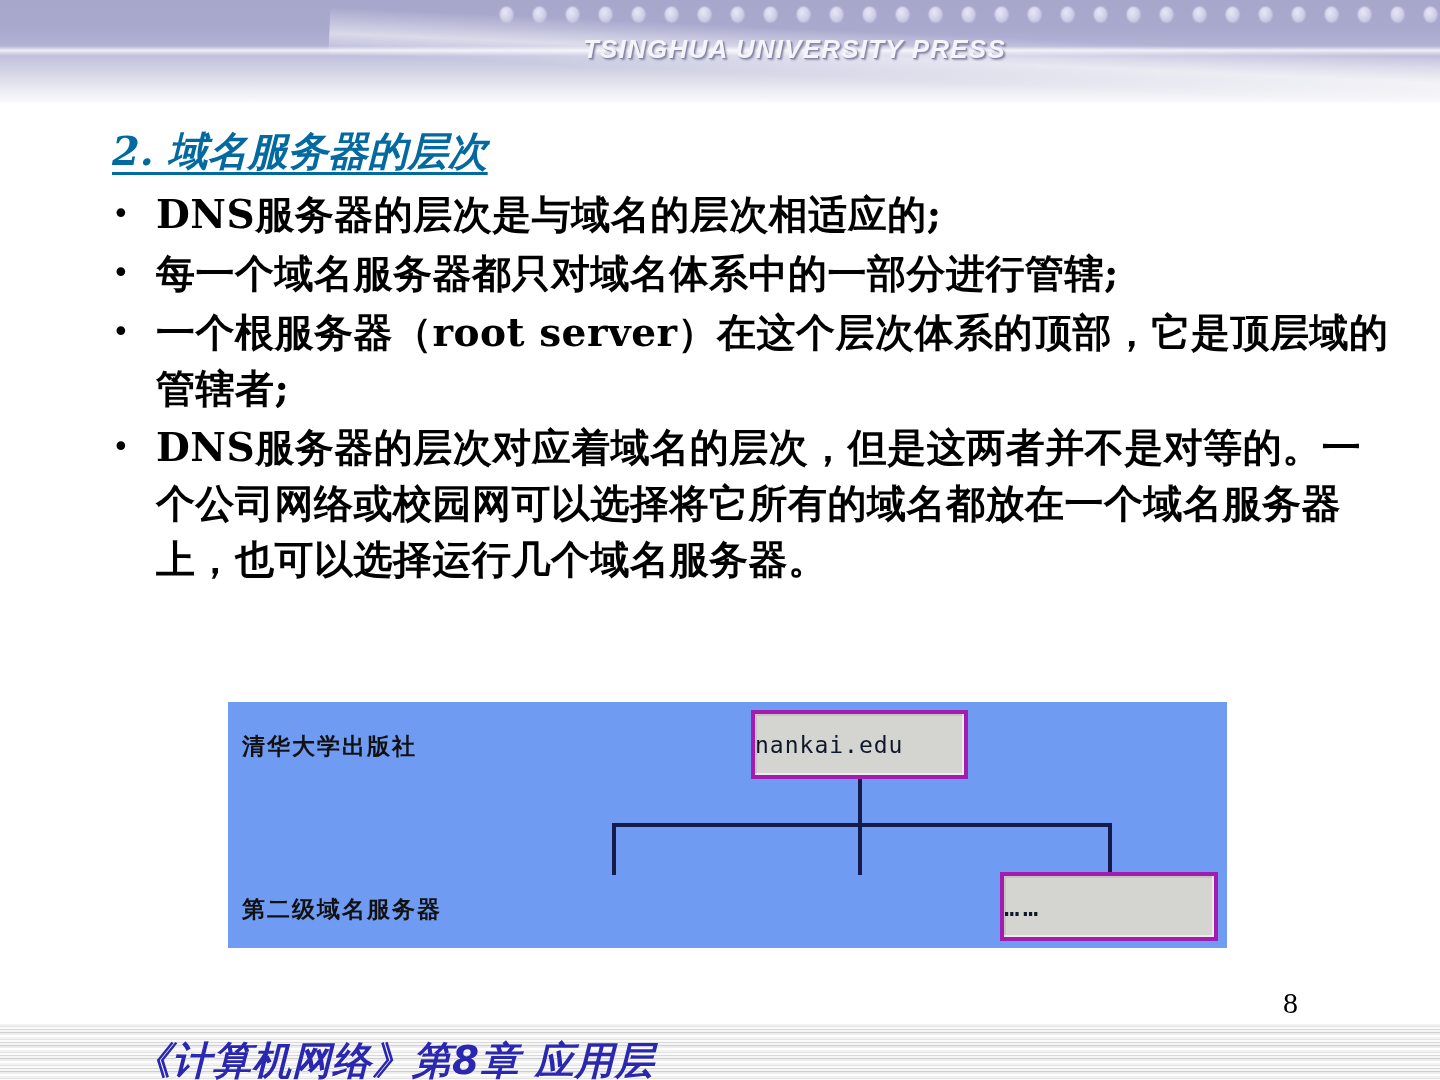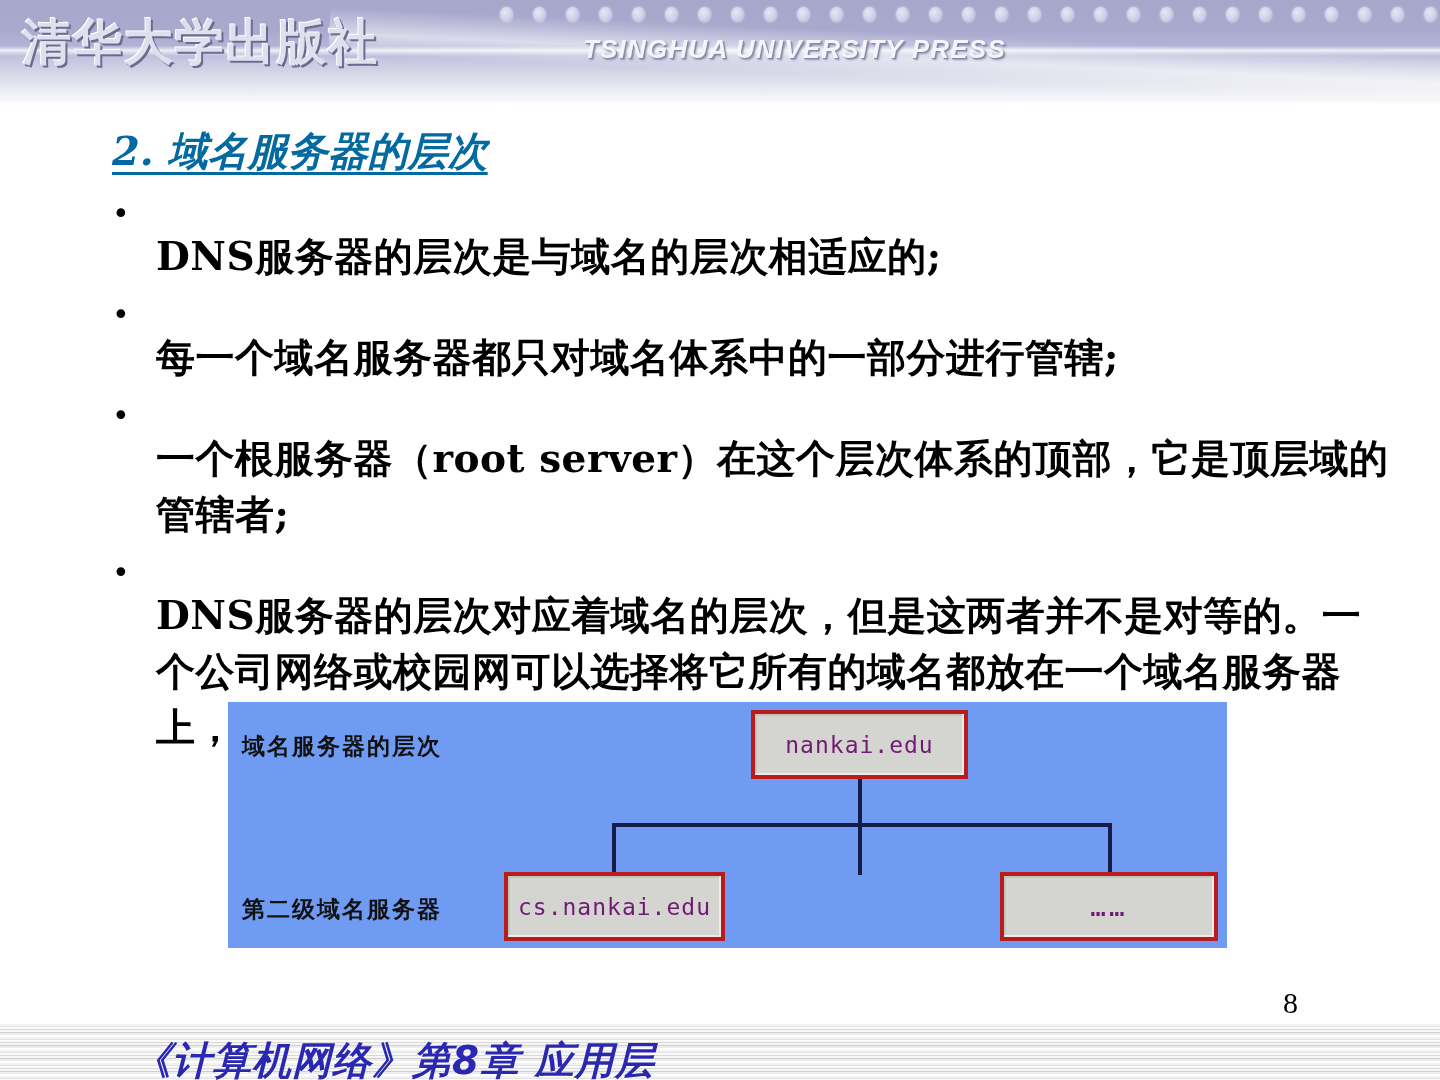--- a/index.html
+++ b/index.html
@@ -79,21 +79,20 @@
     font-size: 30px; line-height: 56px; color: #000;
     text-align: left; padding-left: 8px;
   }
   .bullet-text {
     flex: 1 1 auto;
     font-family: "DejaVu Serif", serif;
     font-size: 39px; font-weight: bold;
     line-height: 56px;
     color: #000;
     letter-spacing: 0.5px;
-    margin-top: 42px;
   }
   .bullet.b1 .bullet-text, .bullet.b2 .bullet-text { white-space: nowrap; }
 
   
   #diagram {
     position: absolute; left: 228px; top: 702px; width: 999px; height: 246px;
     background: #6f9bf2;
   }
   .tier-label {
     position: absolute;
@@ -101,24 +100,24 @@
     font-size: 23px; font-weight: bold; color: #111;
     letter-spacing: 2px;
     white-space: nowrap;
   }
   #tier1-label { left: 14px; top: 29px; }
   #tier2-label { left: 14px; top: 192px; }
 
   .node {
     position: absolute;
     background: #d4d4d0;
-    border: 4px solid #b91c1c;
-    display: flex; align-items: center; justify-content: center;
+    border: 4px solid #a21caf;
+    display: flex; align-items: center; 
     font-family: "DejaVu Sans Mono", monospace;
-    font-size: 23px; color: #701a75;
+    font-size: 23px; color: #0f172a;
     letter-spacing: 1px;
     box-shadow: inset -2px -2px 0 rgba(255,255,255,.55), inset 2px 2px 0 rgba(120,120,120,.18);
   }
   #node-root   { left: 523px; top: 8px;   width: 217px; height: 69px; }
   #node-cs     { left: 276px; top: 170px; width: 221px; height: 69px; }
   #node-ee     { left: 523px; top: 170px; width: 221px; height: 69px; }
   #node-etc    { left: 772px; top: 170px; width: 218px; height: 69px; }
   #node-etc .etc-dots { font-size: 26px; letter-spacing: 3px; line-height: 1; }
 
   .conn { position: absolute; background: #151c4c; }
@@ -190,21 +189,20 @@
       <div class="dot"></div>
       <div class="dot"></div>
       <div class="dot"></div>
       <div class="dot"></div>
       <div class="dot"></div>
       <div class="dot"></div>
       <div class="dot"></div>
       <div class="dot"></div>
       <div class="dot"></div>
     </div>
-  <div id="brand-cn">清华大学出版社</div>
   <div id="brand-en">TSINGHUA UNIVERSITY PRESS</div>
 </div>
 
 <div id="slide-title">2. 域名服务器的层次</div>
 
 <div id="bullets">
   <div class="bullet b1">
     <span class="bullet-mark">•</span>
     <span class="bullet-text">DNS服务器的层次是与域名的层次相适应的;</span>
   </div>
@@ -216,35 +214,32 @@
     <span class="bullet-mark">•</span>
     <span class="bullet-text">一个根服务器（root server）在这个层次体系的顶部，它是顶层域的管辖者;</span>
   </div>
   <div class="bullet b4">
     <span class="bullet-mark">•</span>
     <span class="bullet-text"> DNS服务器的层次对应着域名的层次，但是这两者并不是对等的。一个公司网络或校园网可以选择将它所有的域名都放在一个域名服务器上，也可以选择运行几个域名服务器。</span>
   </div>
 </div>
 
 <div id="diagram">
-  <div class="tier-label" id="tier1-label">域名服务器的层次</div>
+  <div class="tier-label" id="tier1-label">清华大学出版社</div>
   <div class="tier-label" id="tier2-label">第二级域名服务器</div>
 
   <div class="conn" id="conn-v-root"></div>
   <div class="conn" id="conn-h-main"></div>
   <div class="conn" id="conn-v-left"></div>
   <div class="conn" id="conn-v-mid"></div>
   <div class="conn" id="conn-v-right"></div>
 
   <div class="node" id="node-root">
     <span>nankai.edu</span>
   </div>
-  <div class="node" id="node-cs">
-    <span>cs.nankai.edu</span>
-  </div>
   <div class="node" id="node-etc">
     <span class="etc-dots">……</span>
   </div>
 </div>
 
 <div id="page-number">8</div>
 
 <div id="footer">
   <div id="footer-text">《计算机网络》第8章 应用层</div>
 </div>

